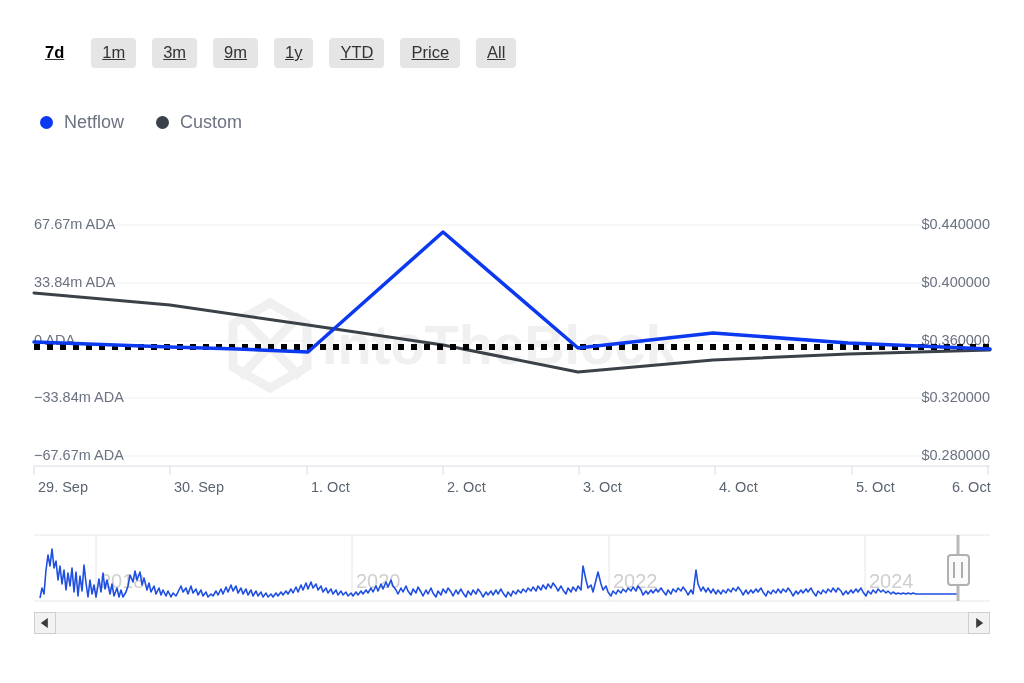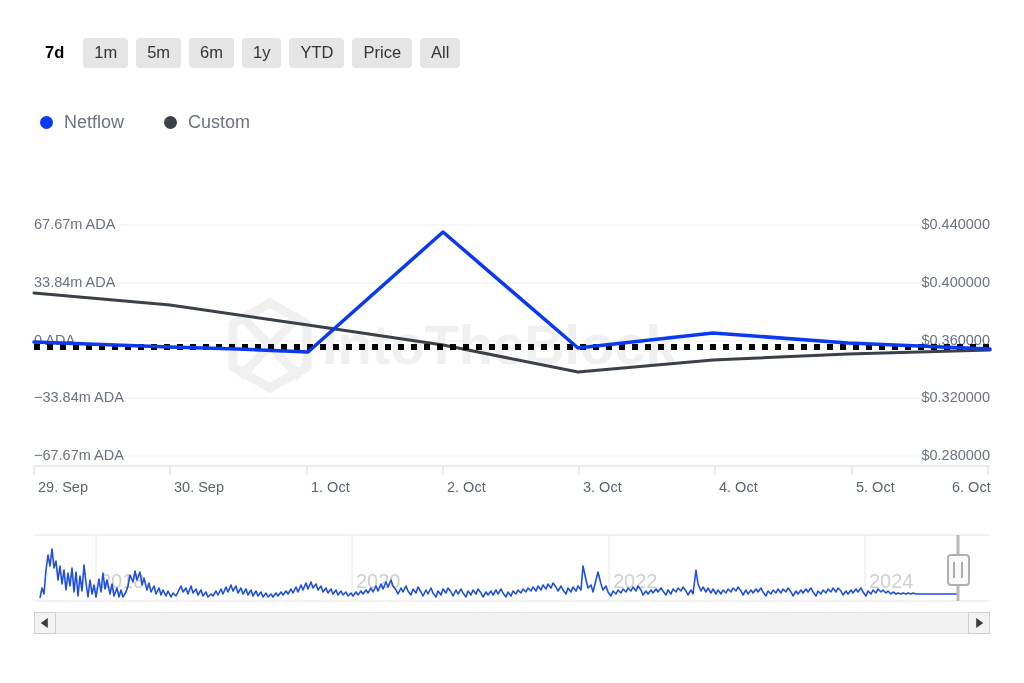--- a/index.html
+++ b/index.html
@@ -16,21 +16,22 @@
     position: relative;
   }
 
   
   #range-selector {
     position: absolute;
     left: 34px;
     top: 38px;
     display: flex;
     align-items: center;
-    gap: 8px;
+    gap: 16px;
+    text-decoration: underline;
   }
   .range-btn {
     font-family: "Liberation Sans", sans-serif;
     font-size: 16.5px;
     color: #333333;
     background: #e5e5e5;
     border: none;
     border-radius: 4px;
     padding: 6px 11px 7px 11px;
     line-height: 1;
@@ -44,21 +45,21 @@
     cursor: default;
   }
 
   
   #legend {
     position: absolute;
     left: 40px;
     top: 113px;
     display: flex;
     align-items: center;
-    gap: 40px;
+    gap: 32px;
   }
   .legend-item {
     display: flex;
     align-items: center;
     gap: 11px;
     cursor: pointer;
   }
   .legend-dot {
     width: 13px;
     height: 13px;
@@ -149,22 +150,22 @@
     transform: translate(-40%, -50%);
     border-left: 7px solid #3b3b3b;
   }
 </style>
 </head>
 <body>
 
 <div id="range-selector">
   <button class="range-btn selected">7d</button>
   <button class="range-btn">1m</button>
-  <button class="range-btn">5m</button>
-  <button class="range-btn">6m</button>
+  <button class="range-btn">3m</button>
+  <button class="range-btn">9m</button>
   <button class="range-btn">1y</button>
   <button class="range-btn">YTD</button>
   <button class="range-btn">Price</button>
   <button class="range-btn">All</button>
 </div>
 
 <div id="legend">
   <div class="legend-item">
     <span class="legend-dot" style="background:#0b39f0"></span>
     <span class="legend-label">Netflow</span>

